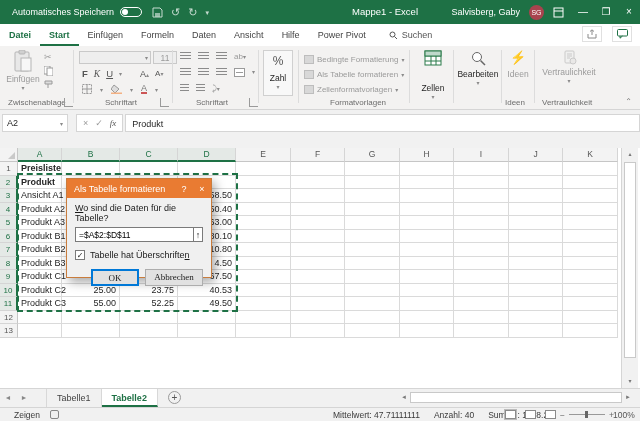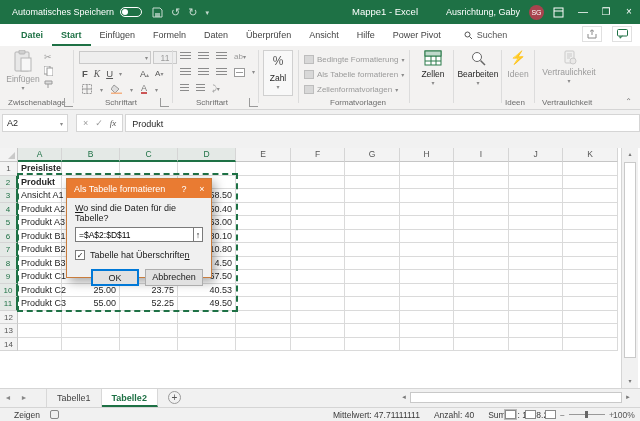--- a/index.html
+++ b/index.html
@@ -16,21 +16,21 @@
   .qat{display:flex;align-items:center;gap:8px;opacity:.75;margin-left:4px;}
   .qat .g{font-size:11px;line-height:1;}
   #tb-title{position:absolute;left:352px;top:0;height:24px;line-height:24px;font-size:9.5px;}
   #tb-right{position:absolute;right:4px;top:0;height:24px;display:flex;align-items:center;gap:9px;}
   #user-name{font-size:9px;}
   #avatar{width:15px;height:15px;border-radius:50%;background:#A8434E;color:#fff;font-size:7px;
           display:flex;align-items:center;justify-content:center;}
   .winbtn{font-size:10px;line-height:1;width:14px;text-align:center;}
 
   
-  #tabrow{position:absolute;left:0;top:24px;width:640px;height:22px;background:#fff;display:flex;align-items:center;padding-left:12px;}
+  #tabrow{position:absolute;left:0;top:24px;width:640px;height:22px;background:#fff;display:flex;align-items:center;}
   .rtab{padding:0 9px;font-size:9px;color:#444;height:22px;line-height:22px;}
   .rtab.file{color:#1E7145;font-weight:bold;}
   .rtab.active{color:#1E7145;font-weight:bold;border-bottom:2px solid #1E7145;}
   #tab-search{display:flex;align-items:center;gap:4px;margin-left:14px;color:#555;font-size:9px;}
   #tabrow-icons{position:absolute;right:8px;top:2px;display:flex;gap:10px;align-items:center;}
   .minibox{width:20px;height:16px;border:1px solid #e0e0e0;display:flex;align-items:center;justify-content:center;}
 
   
   #ribbon{position:absolute;left:0;top:46px;width:640px;height:64px;background:#F3F2F1;
           border-bottom:1px solid #D5D5D5;font-size:8px;color:#6d6d6d;}
@@ -91,21 +91,21 @@
   #dlg-title .b{width:18px;text-align:center;font-size:9px;}
   #dlg-body{padding:5px 8px 0 8px;color:#1a1a1a;}
   #dlg-prompt .accel{text-decoration:underline;}
   #dlg-rangerow{display:flex;margin-top:4px;}
   #dlg-range{flex:1;height:15px;border:1px solid #7a7a7a;border-right:none;background:#fff;font-size:8.5px;
              font-family:"Liberation Sans",sans-serif;padding:0 3px;}
   #dlg-picker{width:14px;height:15px;border:1px solid #7a7a7a;background:#fff;text-align:center;line-height:14px;font-size:9px;}
   #dlg-checkrow{display:flex;align-items:center;gap:5px;margin-top:8px;}
   #dlg-check{width:10px;height:10px;border:1px solid #7a7a7a;background:#fff;text-align:center;line-height:9px;font-size:8px;color:#222;}
   #dlg-checklabel .accel{text-decoration:underline;}
-  #dlg-btns{display:flex;justify-content:flex-end;gap:6px;margin-top:9px;}
+  #dlg-btns{display:flex;justify-content:flex-end;gap:6px;margin-top:9px;font-family:Liberation Serif, serif;}
   .dbtn{height:17px;border:1px solid #ADADAD;background:#E1E1E1;font-size:9px;line-height:15px;text-align:center;}
   #dlg-ok{width:48px;border:2px solid #0078D7;}
   #dlg-cancel{width:58px;}
 
   
   #sheetbar{position:absolute;left:0;top:388px;width:640px;height:19px;background:#F1F1F1;border-top:1px solid #D5D5D5;
             display:flex;align-items:stretch;font-size:9px;color:#444;}
   .navarr{width:16px;text-align:center;font-size:7px;color:#888;line-height:18px;}
   .stab{padding:0 10px;line-height:18px;border-right:1px solid #D8D8D8;}
   .stab.first{border-left:1px solid #D8D8D8;margin-left:14px;}
@@ -147,41 +147,40 @@
             <path d="M1 1h7l2 2v7H1z" fill="none" stroke="#fff" stroke-width="1"></path>
             <rect x="3" y="6" width="5" height="4" fill="#fff" opacity=".7"></rect>
           </svg>
         </span>
       <span class="g">↺</span>
       <span class="g">↻</span>
       <span class="g" style="font-size:7px">▾</span>
     </span>
     <span id="tb-title">Mappe1 - Excel</span>
     <span id="tb-right">
-      <span id="user-name">Ausrichtung, Gaby</span>
+      <span id="user-name">Salvisberg, Gaby</span>
       <span id="avatar">SG</span>
       <span class="winbtn">
           <svg width="11" height="11" viewBox="0 0 11 11">
             <rect x="1" y="1" width="9" height="9" fill="none" stroke="#fff"></rect>
             <path d="M1 4h9" stroke="#fff"></path>
           </svg>
         </span>
       <span class="winbtn">—</span>
       <span class="winbtn">❐</span>
       <span class="winbtn">×</span>
     </span>
   </div>
 
   <div id="tabrow">
     <span class="rtab file">Datei</span>
     <span class="rtab active">Start</span>
     <span class="rtab">Einfügen</span>
     <span class="rtab">Formeln</span>
     <span class="rtab">Daten</span>
-    <span class="rtab">Überprüfen</span>
     <span class="rtab">Ansicht</span>
     <span class="rtab">Hilfe</span>
     <span class="rtab">Power Pivot</span>
     <span id="tab-search">
       <span>
           <svg width="9" height="9" viewBox="0 0 9 9">
             <circle cx="3.5" cy="3.5" r="2.5" fill="none" stroke="#555"></circle>
             <path d="M5.5 5.5L8 8" stroke="#555"></path>
           </svg>
         </span>
@@ -321,21 +320,21 @@
     </div>
     <div class="grplabel" style="left:330px;">Formatvorlagen</div>
     <div class="rsep" style="left:409px;"></div>
 
     <div class="collbtn" style="left:414px;width:38px;">
       <svg width="18" height="16" viewBox="0 0 18 16" style="margin:0 auto">
           <rect x="1" y="1" width="16" height="14" fill="#fff" stroke="#2B7A4B"></rect>
           <path d="M1 6h16M1 11h16M7 1v14M12 1v14" stroke="#2B7A4B"></path>
           <rect x="1" y="1" width="16" height="5" fill="#BFD9CB" stroke="#2B7A4B"></rect>
         </svg>
-      <div style="margin-top:3px;">Zellen</div>
+      <div style="margin-top:17px;">Zellen</div>
       <div class="chv">▾</div>
     </div>
     <div class="rsep" style="left:453px;"></div>
 
     <div class="collbtn" style="left:457px;width:42px;">
       <svg width="16" height="16" viewBox="0 0 16 16" style="margin:0 auto">
           <circle cx="7" cy="7" r="4.5" fill="#fff" stroke="#666"></circle>
           <path d="M10.5 10.5L15 15" stroke="#666" stroke-width="1.5"></path>
         </svg>
       <div style="margin-top:3px;">Bearbeiten</div>
@@ -568,34 +567,20 @@
         <div class="cell" style="width: 58px;"></div>
         <div class="cell" style="width: 58px;"></div>
         <div class="cell" style="width: 55px;"></div>
         <div class="cell" style="width: 54px;"></div>
         <div class="cell" style="width: 55px;"></div>
         <div class="cell" style="width: 54px;"></div>
         <div class="cell" style="width: 55px;"></div>
         <div class="cell" style="width: 54px;"></div>
         <div class="cell" style="width: 55px;"></div>
       </div>
-      <div class="grow">
-        <div class="rowhdr">14</div>
-        <div class="cell" style="width: 44px;"></div>
-        <div class="cell" style="width: 58px;"></div>
-        <div class="cell" style="width: 58px;"></div>
-        <div class="cell" style="width: 58px;"></div>
-        <div class="cell" style="width: 55px;"></div>
-        <div class="cell" style="width: 54px;"></div>
-        <div class="cell" style="width: 55px;"></div>
-        <div class="cell" style="width: 54px;"></div>
-        <div class="cell" style="width: 55px;"></div>
-        <div class="cell" style="width: 54px;"></div>
-        <div class="cell" style="width: 55px;"></div>
-      </div>
     </div>
   <div id="marquee"></div>
 
   <div id="vscroll">
     <div class="varrow">▴</div>
     <div id="vthumb"></div>
     <div class="varrow down">▾</div>
   </div>
 
   <div id="dialog">

